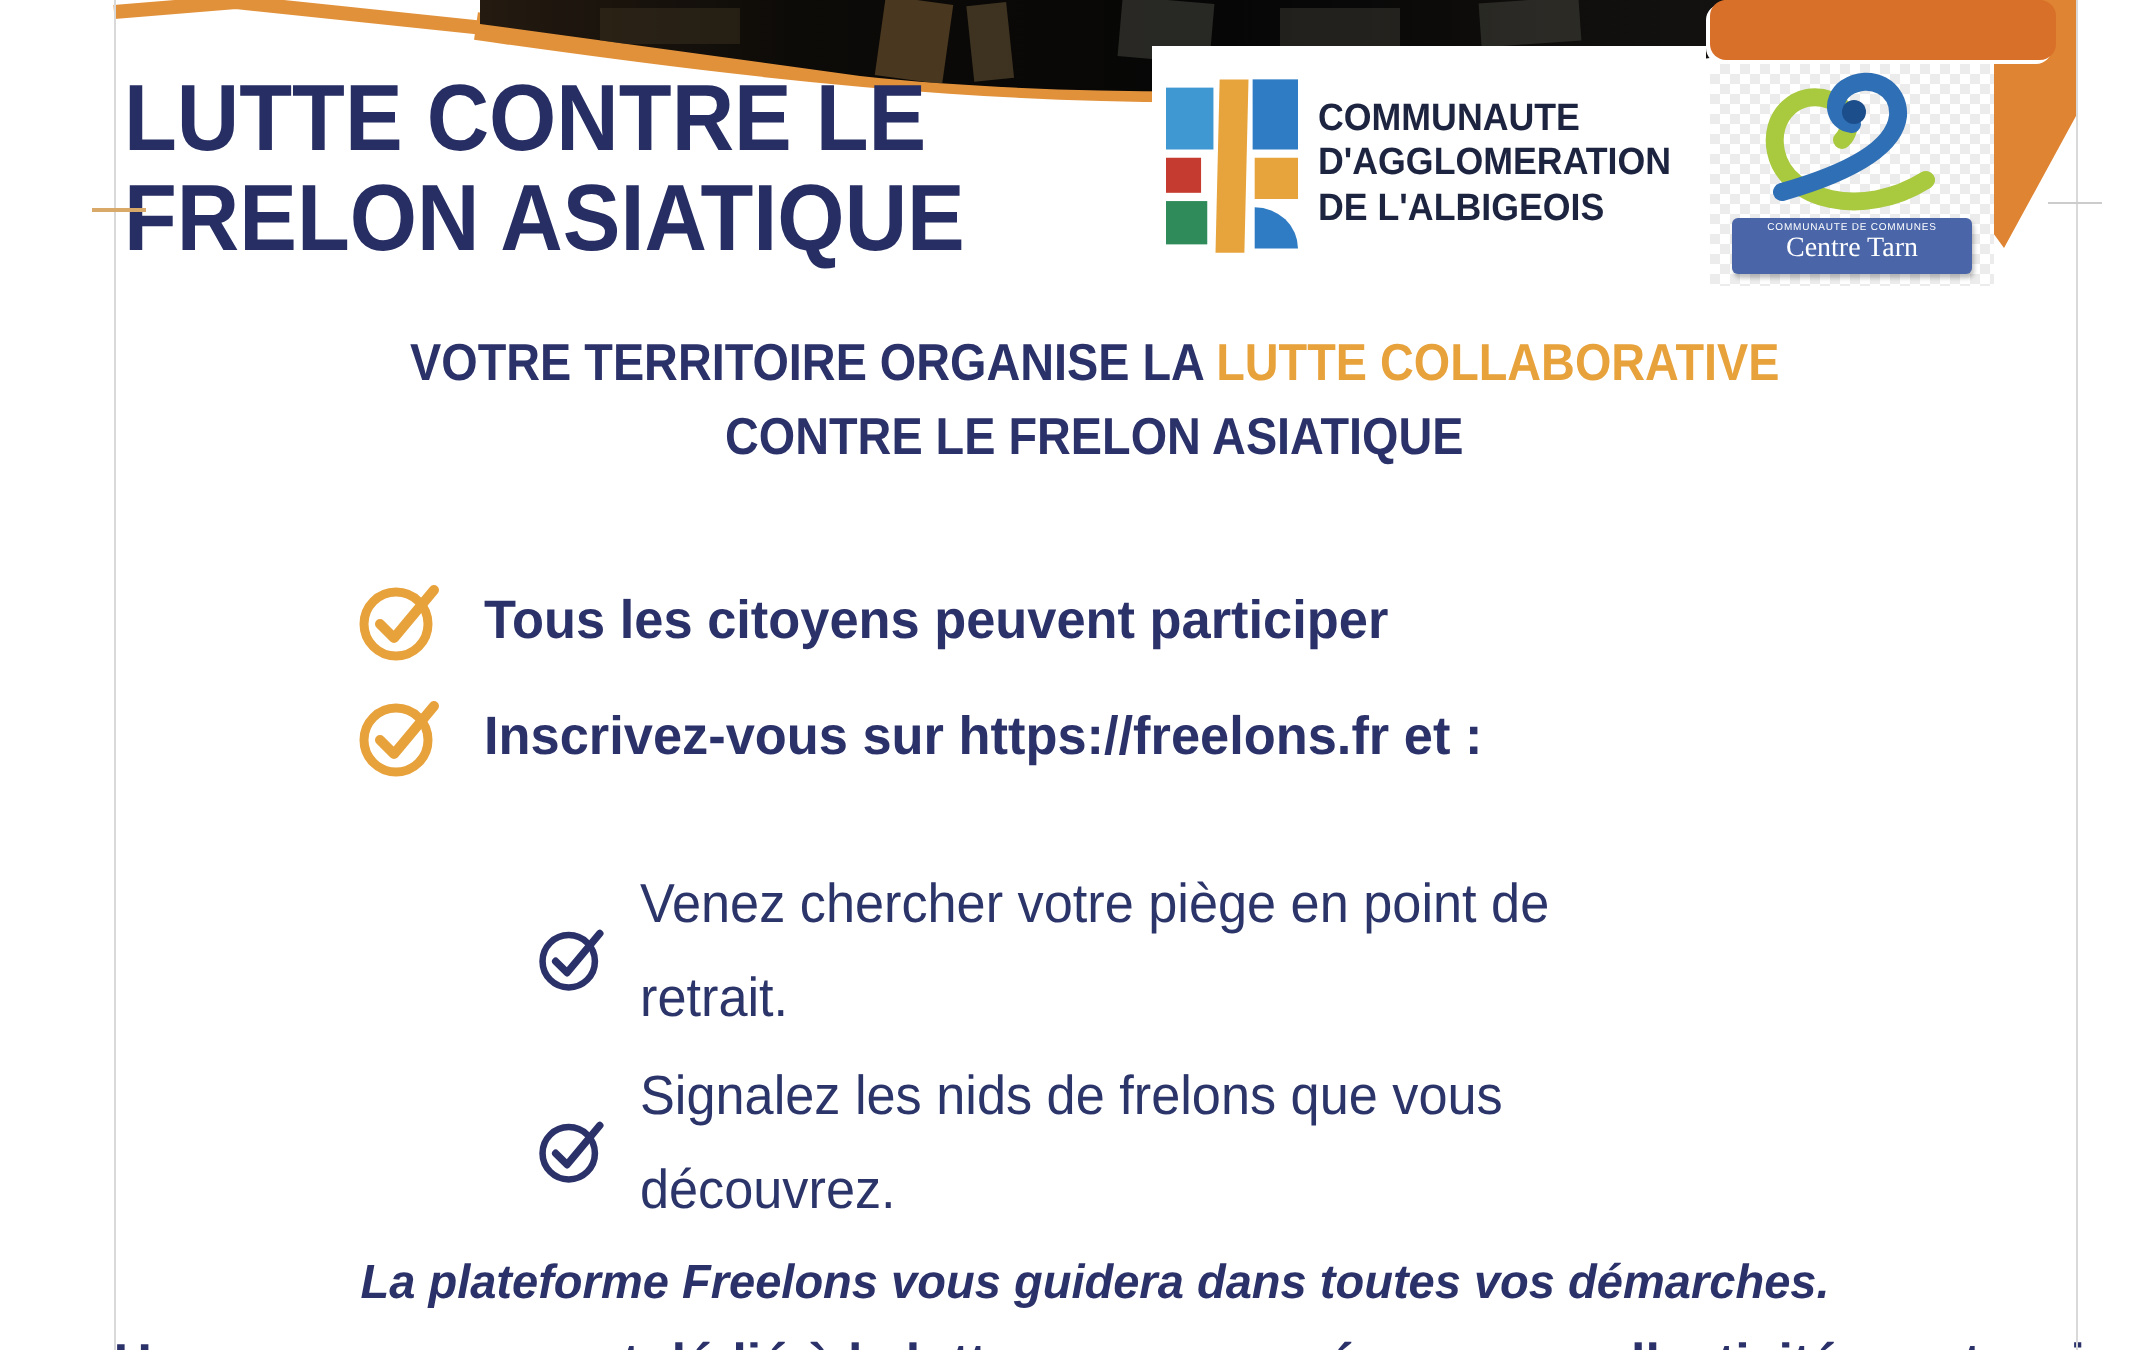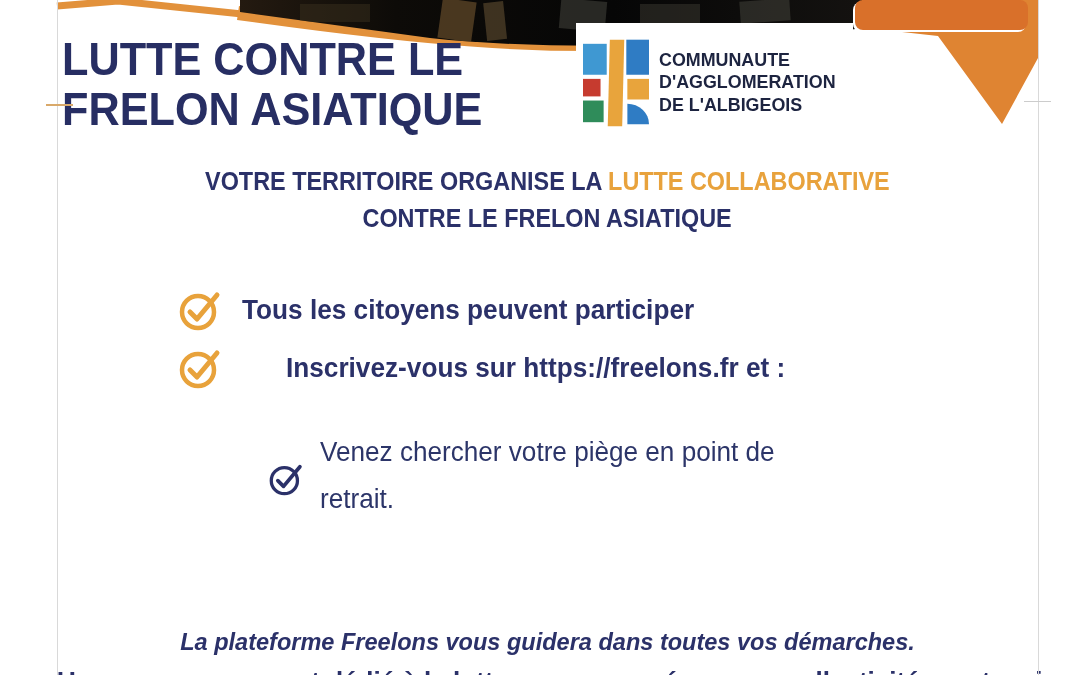--- a/index.html
+++ b/index.html
@@ -101,55 +101,73 @@
     </svg>
     <div class="albigeois-text">
       <div>COMMUNAUTE</div>
       <div>D'AGGLOMERATION</div>
       <div>DE L'ALBIGEOIS</div>
     </div>
   </div>
 
   <div class="orange-chip"></div>
 
+  <div class="tarn-box">
+    <svg class="tarn-heart" viewBox="0 0 110 84" aria-hidden="true">
+      <path d="M 92,56 C 60,76 22,66 17,42 C 13,24 28,10 44,16 C 54,20 56,30 50,36" fill="none" stroke="#a9c93f" stroke-width="9" stroke-linecap="round"></path>
+      <path d="M 20,62 C 48,54 76,42 78,24 C 79,10 64,2 52,10 C 44,16 46,27 55,28" fill="none" stroke="#2f6fb5" stroke-width="9" stroke-linecap="round"></path>
+      <circle cx="56" cy="22" r="6" fill="#1c4e8c"></circle>
+    </svg>
+    <div class="tarn-banner">
+      <div class="tarn-banner-top">COMMUNAUTE DE COMMUNES</div>
+      <div class="tarn-banner-name">Centre Tarn</div>
+    </div>
+  </div>
 
   <div class="main-title">
     <div>LUTTE CONTRE LE</div>
     <div>FRELON ASIATIQUE</div>
   </div>
 
   <div class="subtitle">
     <div class="squeeze"><span>VOTRE TERRITOIRE ORGANISE LA </span><span class="hl">LUTTE COLLABORATIVE</span></div><br>
     <div class="squeeze"><span>CONTRE LE </span><span class="strong">FRELON ASIATIQUE</span></div>
   </div>
 
   <div class="check-item" style="left:178px; top:288px;">
     <svg class="icon" width="44" height="44" viewBox="0 0 44 44" aria-hidden="true">
       <circle cx="20" cy="24" r="16" fill="none" stroke="#e8a23b" stroke-width="4.5"></circle>
       <path d="M 12,24 L 19,31 L 39,7" fill="none" stroke="#e8a23b" stroke-width="5" stroke-linecap="round" stroke-linejoin="round"></path>
     </svg>
     <div class="check-label">Tous les citoyens peuvent participer</div>
   </div>
 
-  <div class="check-item" style="left:178px; top:346px;gap:44px;">
+  <div class="check-item" style="left:178px; top:346px;">
     <svg class="icon" width="44" height="44" viewBox="0 0 44 44" aria-hidden="true">
       <circle cx="20" cy="24" r="16" fill="none" stroke="#e8a23b" stroke-width="4.5"></circle>
       <path d="M 12,24 L 19,31 L 39,7" fill="none" stroke="#e8a23b" stroke-width="5" stroke-linecap="round" stroke-linejoin="round"></path>
     </svg>
     <div class="check-label">Inscrivez-vous sur https://freelons.fr et :</div>
   </div>
 
   <div class="sub-item" style="left:268px; top:428px;">
     <svg class="icon" style="margin-top:7px;" width="36" height="36" viewBox="0 0 44 44" aria-hidden="true">
       <circle cx="20" cy="24" r="16" fill="none" stroke="#2b3169" stroke-width="4"></circle>
       <path d="M 12,24 L 19,31 L 39,7" fill="none" stroke="#2b3169" stroke-width="4.5" stroke-linecap="round" stroke-linejoin="round"></path>
     </svg>
     <div class="sub-label">Venez chercher votre piège en point de retrait.</div>
   </div>
 
+  <div class="sub-item" style="left:268px; top:524px;">
+    <svg class="icon" style="margin-top:7px;" width="36" height="36" viewBox="0 0 44 44" aria-hidden="true">
+      <circle cx="20" cy="24" r="16" fill="none" stroke="#2b3169" stroke-width="4"></circle>
+      <path d="M 12,24 L 19,31 L 39,7" fill="none" stroke="#2b3169" stroke-width="4.5" stroke-linecap="round" stroke-linejoin="round"></path>
+    </svg>
+    <div class="sub-label">Signalez les nids de frelons que vous découvrez.</div>
+  </div>
 
   <div class="tagline">La plateforme Freelons vous guidera dans toutes vos démarches.</div>
   <div class="clipped-line">Un accompagnement dédié à la lutte sera proposé par vos collectivités partenaires</div>
 
   <div class="edge-line edge-left"></div>
   <div class="edge-line edge-right"></div>
   <div class="crop-tick-left"></div>
   <div class="crop-tick-right"></div>
 
 </div>

